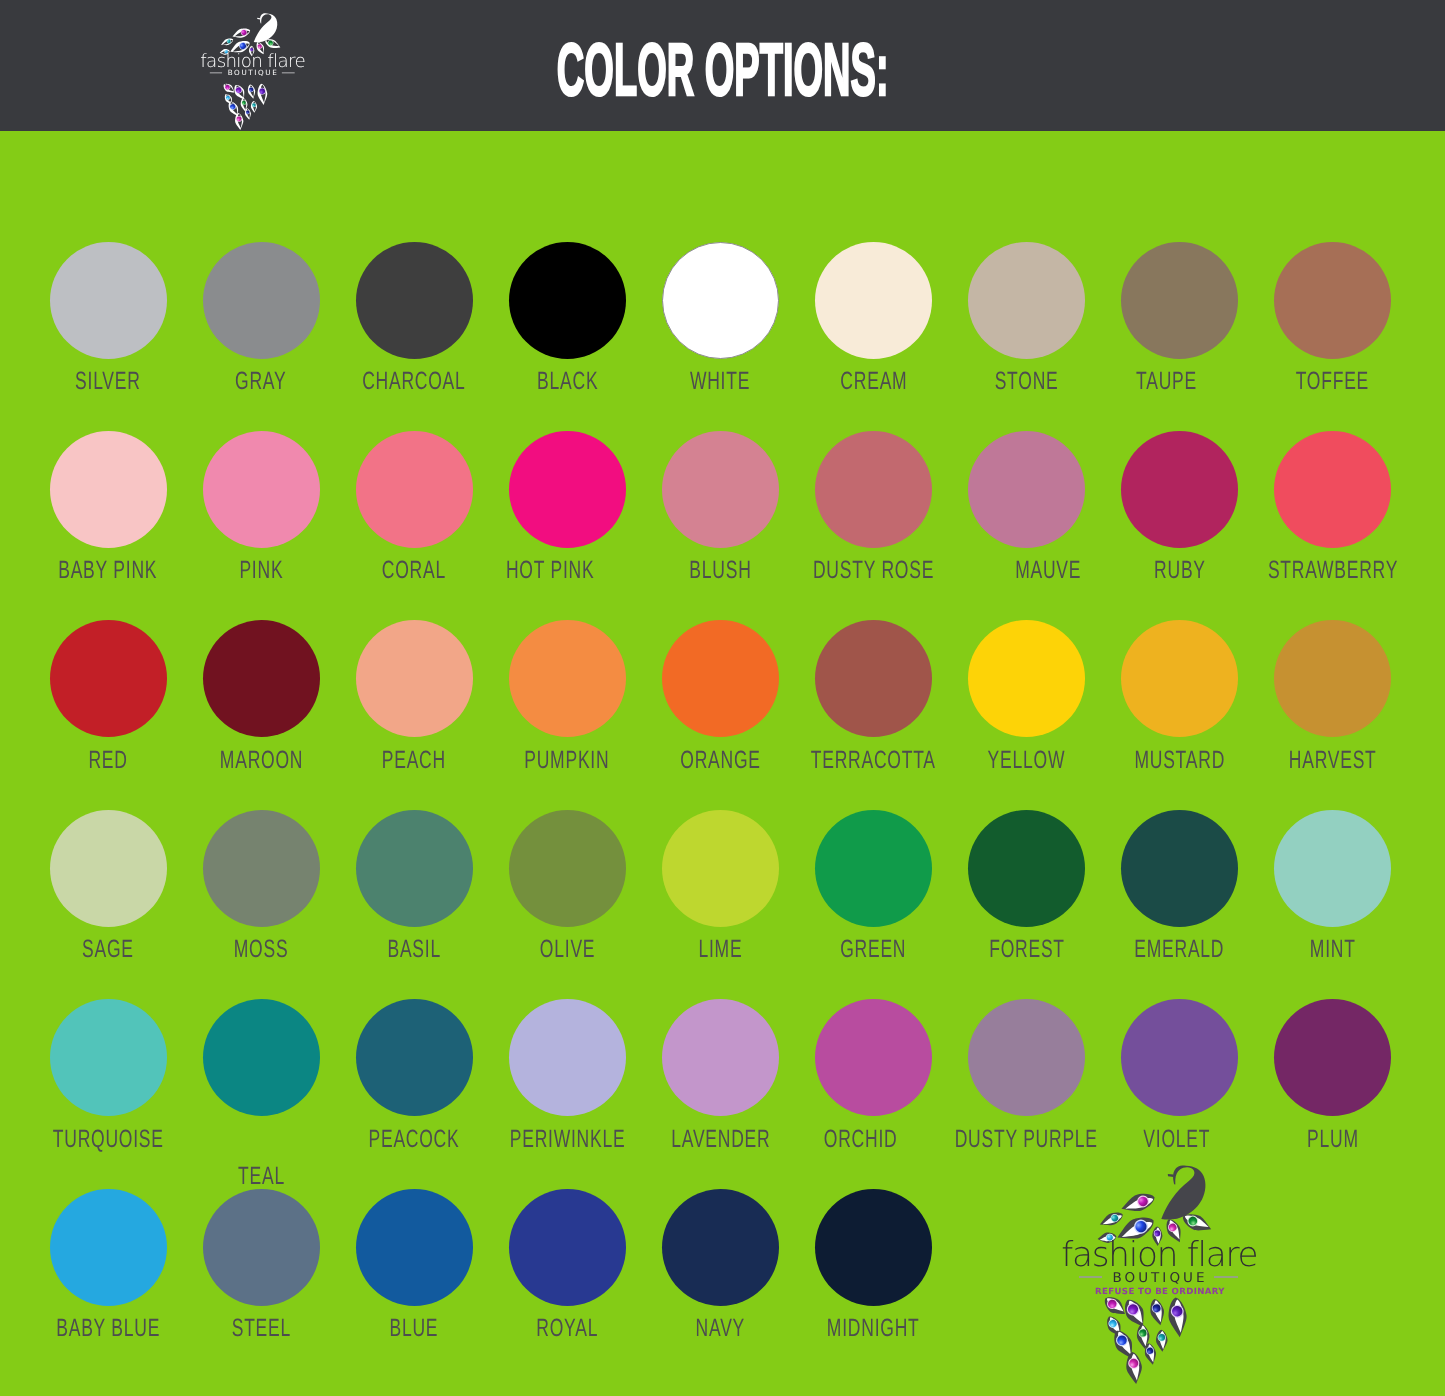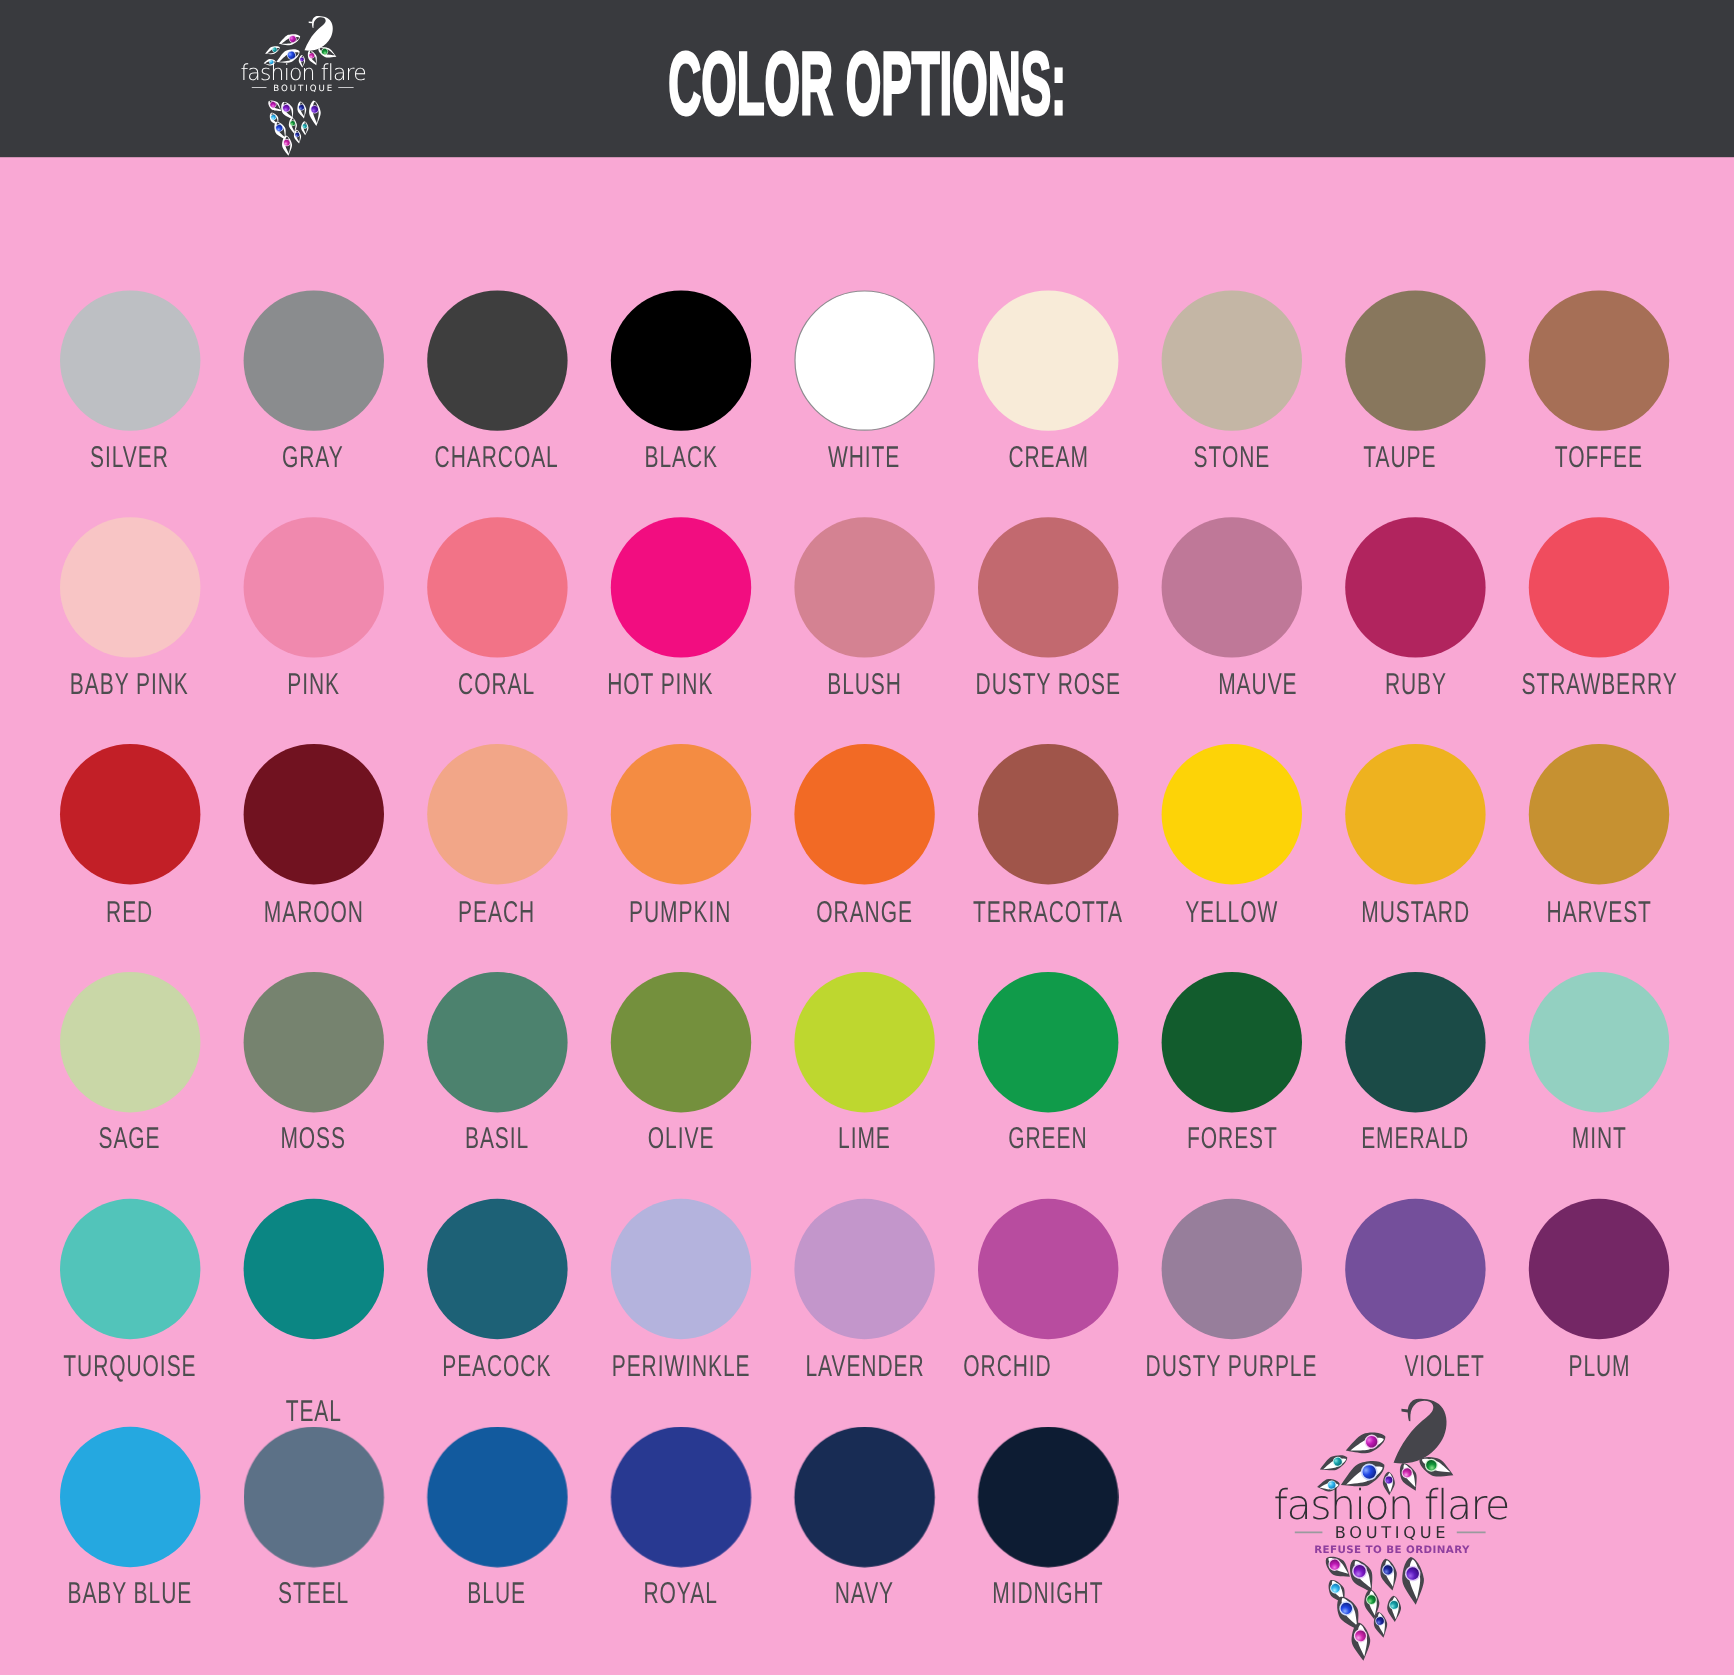--- a/index.html
+++ b/index.html
@@ -1,21 +1,21 @@
 <!DOCTYPE html>
 <html><head>
 <meta charset="utf-8">
 <style>
   html,body{margin:0;padding:0;}
   body{width:1445px;height:1396px;background:#ffffff;overflow:hidden;
        font-family:"Liberation Sans","DejaVu Sans",sans-serif;
        -webkit-font-smoothing:antialiased;text-rendering:geometricPrecision;}
   svg text{-webkit-font-smoothing:antialiased;text-rendering:geometricPrecision;}
   .header-logo,.footer-logo{transform:translateZ(0);}
-  .page{position:relative;width:1445px;height:1396px;background:#f9a8d4;}
+  .page{position:relative;width:1445px;height:1396px;background:#84cc16;}
 
   .header{position:absolute;left:0;top:0;width:1445px;height:131px;background:#393a3e;}
   .header-logo{position:absolute;left:197px;top:11.5px;width:112.1px;height:128.1px;}
   .header-title{position:absolute;left:0;top:33px;width:1445px;text-align:center;
       color:#ffffff;font-weight:bold;font-size:74px;line-height:74px;
       letter-spacing:0px;font-family:"Liberation Sans",sans-serif;}
   .header-title span{display:inline-block;transform:scaleX(0.514);transform-origin:center;
       -webkit-text-stroke:2.6px #ffffff;paint-order:stroke fill;}
 
   .subtitle{position:absolute;left:0;top:166px;width:1445px;text-align:center;
@@ -392,29 +392,29 @@
     <div class="sw-cell">
       <div class="swatch" style="left:508.8px;top:999.1px;width:117px;height:117px;background:#b4b3dd"></div>
       <div class="label" style="left:437.3px;top:1125.6px;width:260px"><span>PERIWINKLE</span></div>
     </div>
     <div class="sw-cell">
       <div class="swatch" style="left:661.9px;top:999.1px;width:117px;height:117px;background:#c396cb"></div>
       <div class="label" style="left:590.4px;top:1125.6px;width:260px"><span>LAVENDER</span></div>
     </div>
     <div class="sw-cell">
       <div class="swatch" style="left:815.0px;top:999.1px;width:117px;height:117px;background:#b84c9f"></div>
-      <div class="label" style="left:710px;top:1125.6px;width:260px"><span>ORCHID</span></div>
+      <div class="label" style="left:731px;top:1125.6px;width:260px"><span>ORCHID</span></div>
     </div>
     <div class="sw-cell">
       <div class="swatch" style="left:968.1px;top:999.1px;width:117px;height:117px;background:#977e9b"></div>
       <div class="label" style="left:896.6px;top:1125.6px;width:260px"><span>DUSTY PURPLE</span></div>
     </div>
     <div class="sw-cell">
       <div class="swatch" style="left:1121.2px;top:999.1px;width:117px;height:117px;background:#744f9b"></div>
-      <div class="label" style="left:1100px;top:1125.6px;width:208px"><span>VIOLET</span></div>
+      <div class="label" style="left:1073px;top:1125.6px;width:208px"><span>VIOLET</span></div>
     </div>
     <div class="sw-cell">
       <div class="swatch" style="left:1274.3px;top:999.1px;width:117px;height:117px;background:#742765"></div>
       <div class="label" style="left:1202.8px;top:1125.6px;width:260px"><span>PLUM</span></div>
     </div>
     <div class="sw-cell">
       <div class="swatch" style="left:49.5px;top:1188.5px;width:117px;height:117px;background:#25a8e0"></div>
       <div class="label" style="left:-22.0px;top:1315.0px;width:260px"><span>BABY BLUE</span></div>
     </div>
     <div class="sw-cell">

